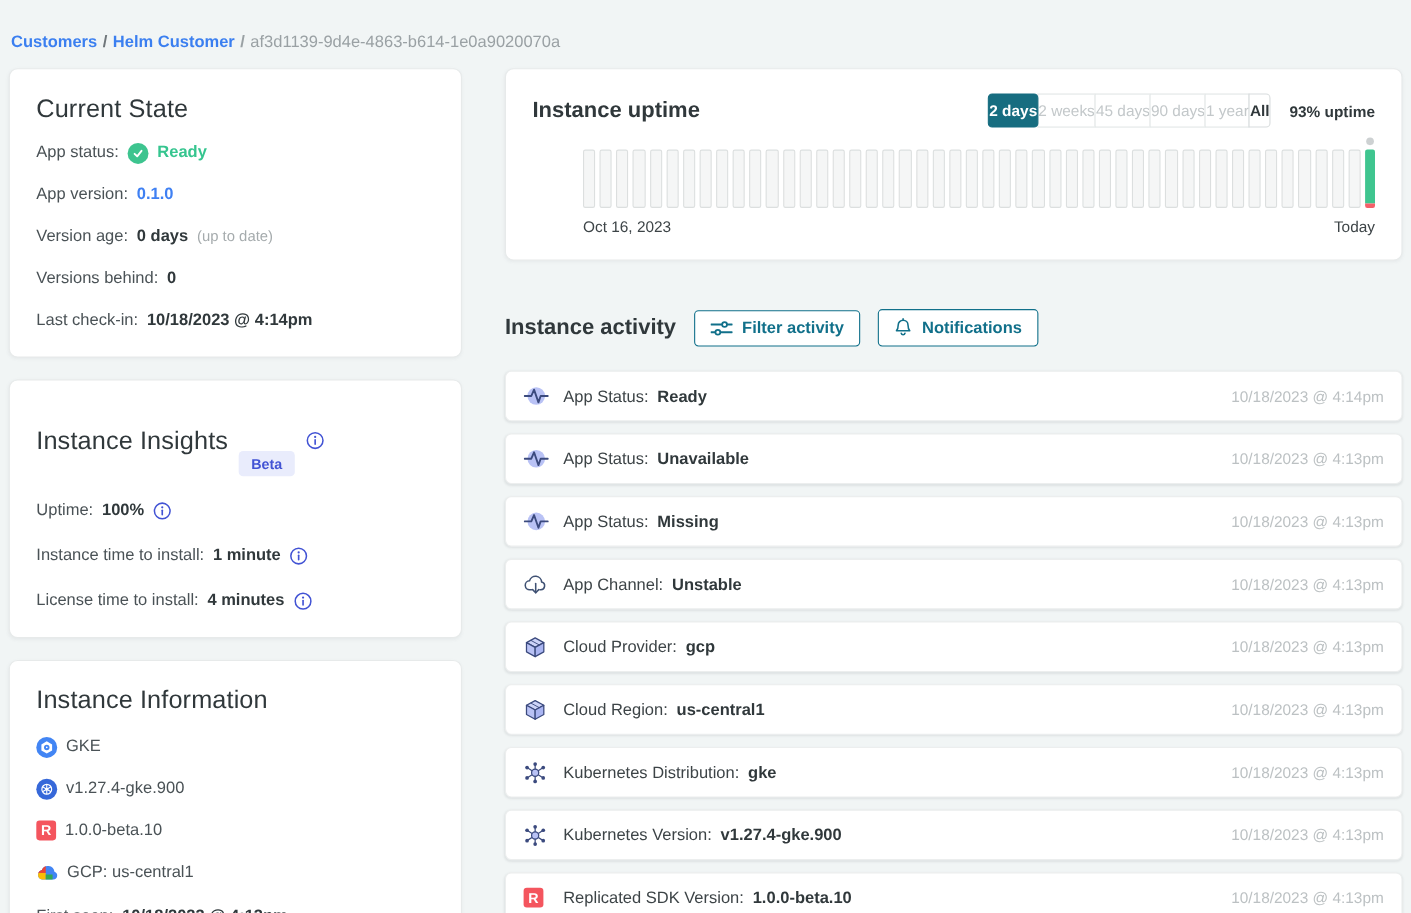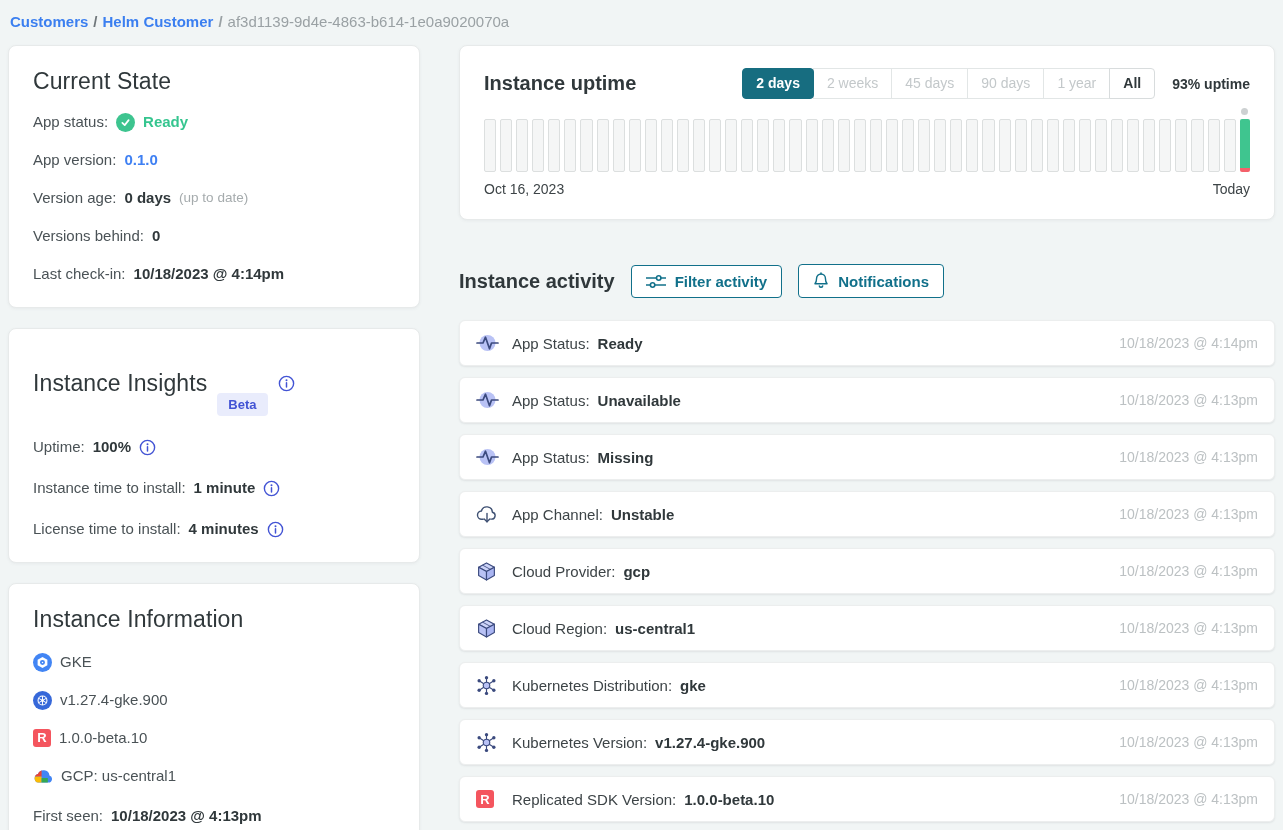--- a/index.html
+++ b/index.html
@@ -3,21 +3,21 @@
 <meta charset="utf-8">
 <style>
   * { box-sizing: border-box; margin: 0; padding: 0; }
   html, body { width: 1283px; height: 830px; overflow: hidden; }
   body {
     background: #f1f5f5;
     font-family: "Liberation Sans", sans-serif;
     color: #30383b;
   }
   
-  .breadcrumb { padding: 13px 0 0 10px; font-size: 15px; color: #6f767a; }
+  .breadcrumb { padding: 30px 0 0 10px; font-size: 15px; color: #6f767a; }
   .breadcrumb .crumb-link { color: #3b7ff0; font-weight: 600; text-decoration: none; cursor: pointer; }
   .breadcrumb .crumb-sep { margin: 0 5px; color: #6f767a; font-weight: 600; }
   .breadcrumb .crumb-current { color: #9aa1a4; }
 
   
   .layout { display: flex; gap: 39px; padding: 15px 8px 0 8px; align-items: flex-start; }
   .left-col { width: 412px; flex: none; }
   .right-col { flex: 1; min-width: 0; }
 
   
@@ -41,28 +41,28 @@
 
   .badge-circle { width: 19px; height: 19px; border-radius: 50%; display: inline-flex; align-items: center; justify-content: center; flex: none; }
   .r-logo { width: 18px; height: 18px; border-radius: 3px; background: #f4555e; color: #fff; font-size: 13px; font-weight: 700; display: inline-flex; align-items: center; justify-content: center; flex: none; }
 
   
   .uptime-head { display: flex; align-items: center; }
   .uptime-title { font-size: 20px; font-weight: 700; }
   .range-group { display: flex; margin-left: auto; }
   .range-btn {
     border: 1px solid #e2e6e6; background: #fff; color: #c3c8ca;
-    font-family: inherit; font-size: 14px; padding: 6px 13px; margin-left: -1px; cursor: pointer; line-height: 17px;
+    font-family: inherit; font-size: 14px; padding: 6px 0; margin-left: -1px; cursor: pointer; line-height: 17px;
   }
   .range-btn:first-child { border-radius: 4px 0 0 4px; margin-left: 0; }
   .range-btn.range-all { color: #30383b; font-weight: 600; border-radius: 0 4px 4px 0; border-color: #d8dcdd; position: relative; }
   .range-btn.active { background: #176d80; color: #fff; border-color: #176d80; border-radius: 4px; font-weight: 600; position: relative; z-index: 1; }
   .uptime-summary { margin-left: 17px; font-size: 14px; font-weight: 600; color: #30383b; white-space: nowrap; }
 
-  .chart { margin-top: 20px; }
+  .chart { margin-top: 20px; margin-left: 46px; }
   .bars { display: flex; gap: 4px; height: 53px; align-items: stretch; }
   .bar { flex: 1; background: #f5f6f6; border: 1px solid #dcdfdf; border-radius: 2px; cursor: pointer; }
   .bar-last { flex: 1; border: none; display: flex; flex-direction: column; position: relative; cursor: pointer; }
   .seg-up { background: #3fc58f; border-radius: 2px 2px 0 0; }
   .seg-down { background: #f4606a; border-radius: 0 0 2px 2px; }
   .bar-dot { position: absolute; top: -11px; left: 50%; margin-left: -3.5px; width: 7px; height: 7px; border-radius: 50%; background: #cdd1d2; }
   .chart-labels { display: flex; justify-content: space-between; margin-top: 9px; font-size: 14px; color: #3d4447; }
 
   
   .activity-head { display: flex; align-items: center; gap: 16px; margin: 44px 0 22px 0; }

